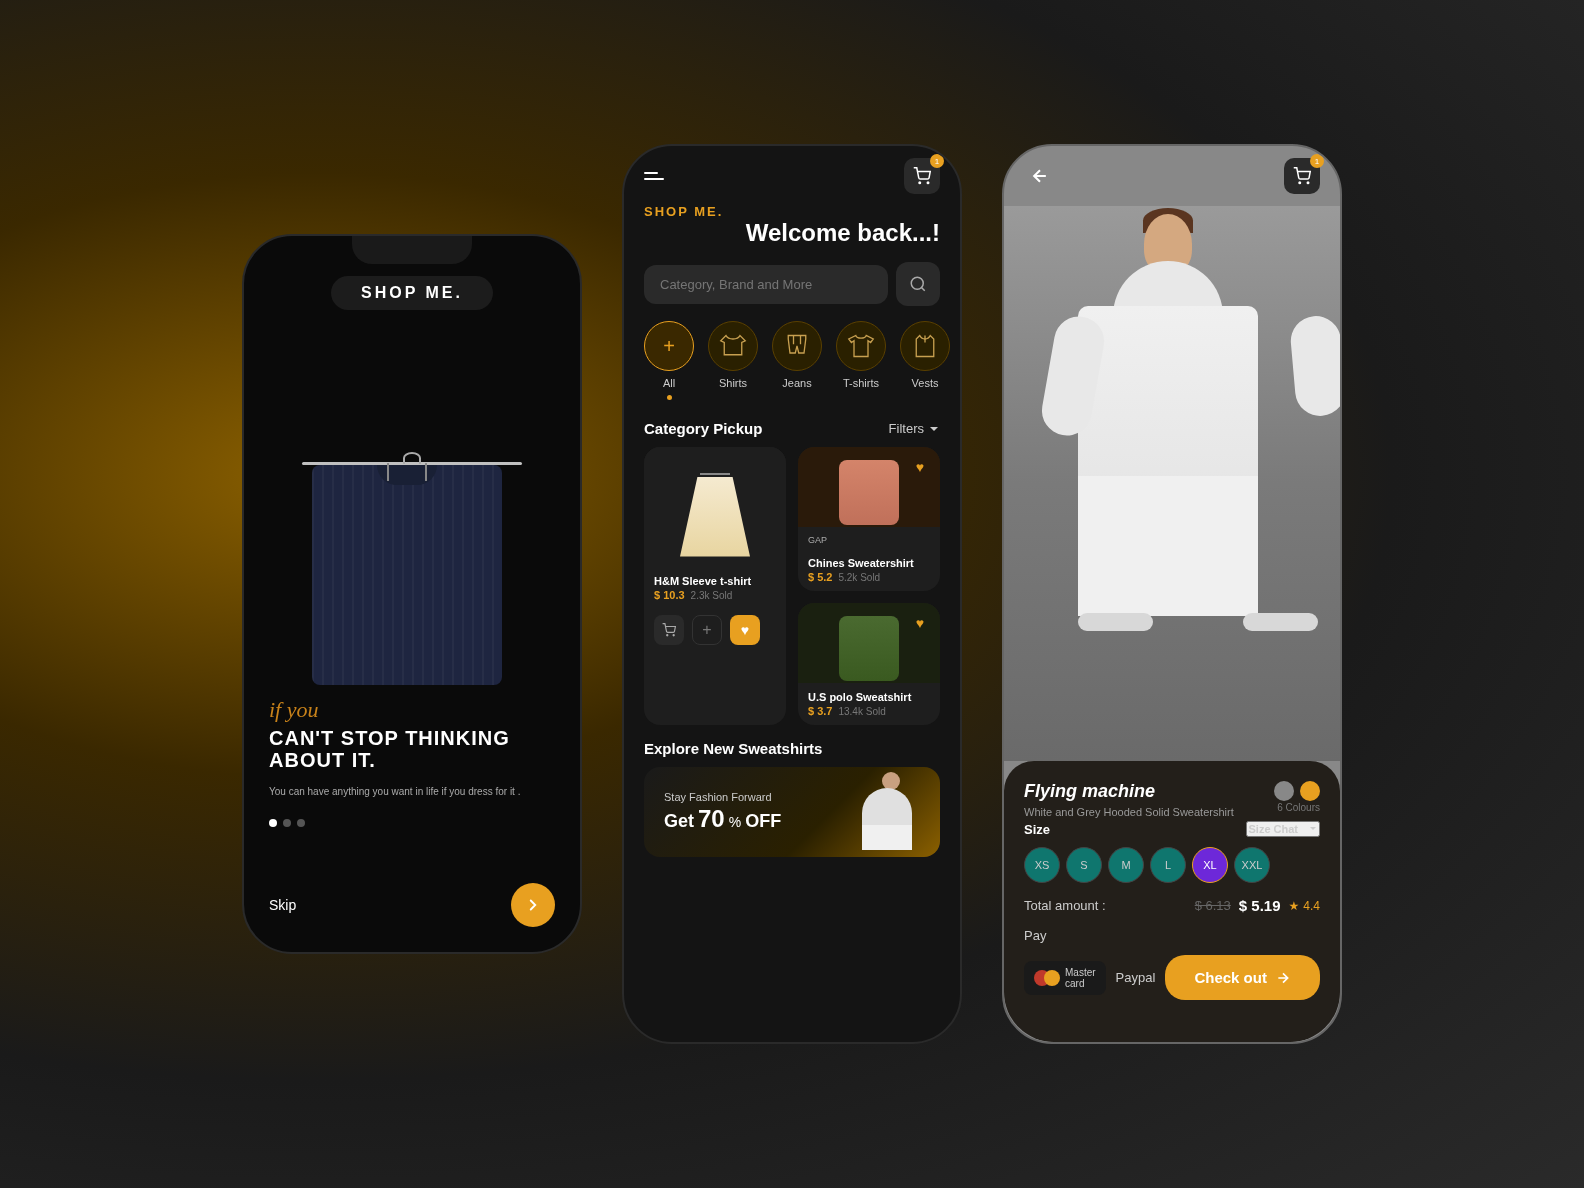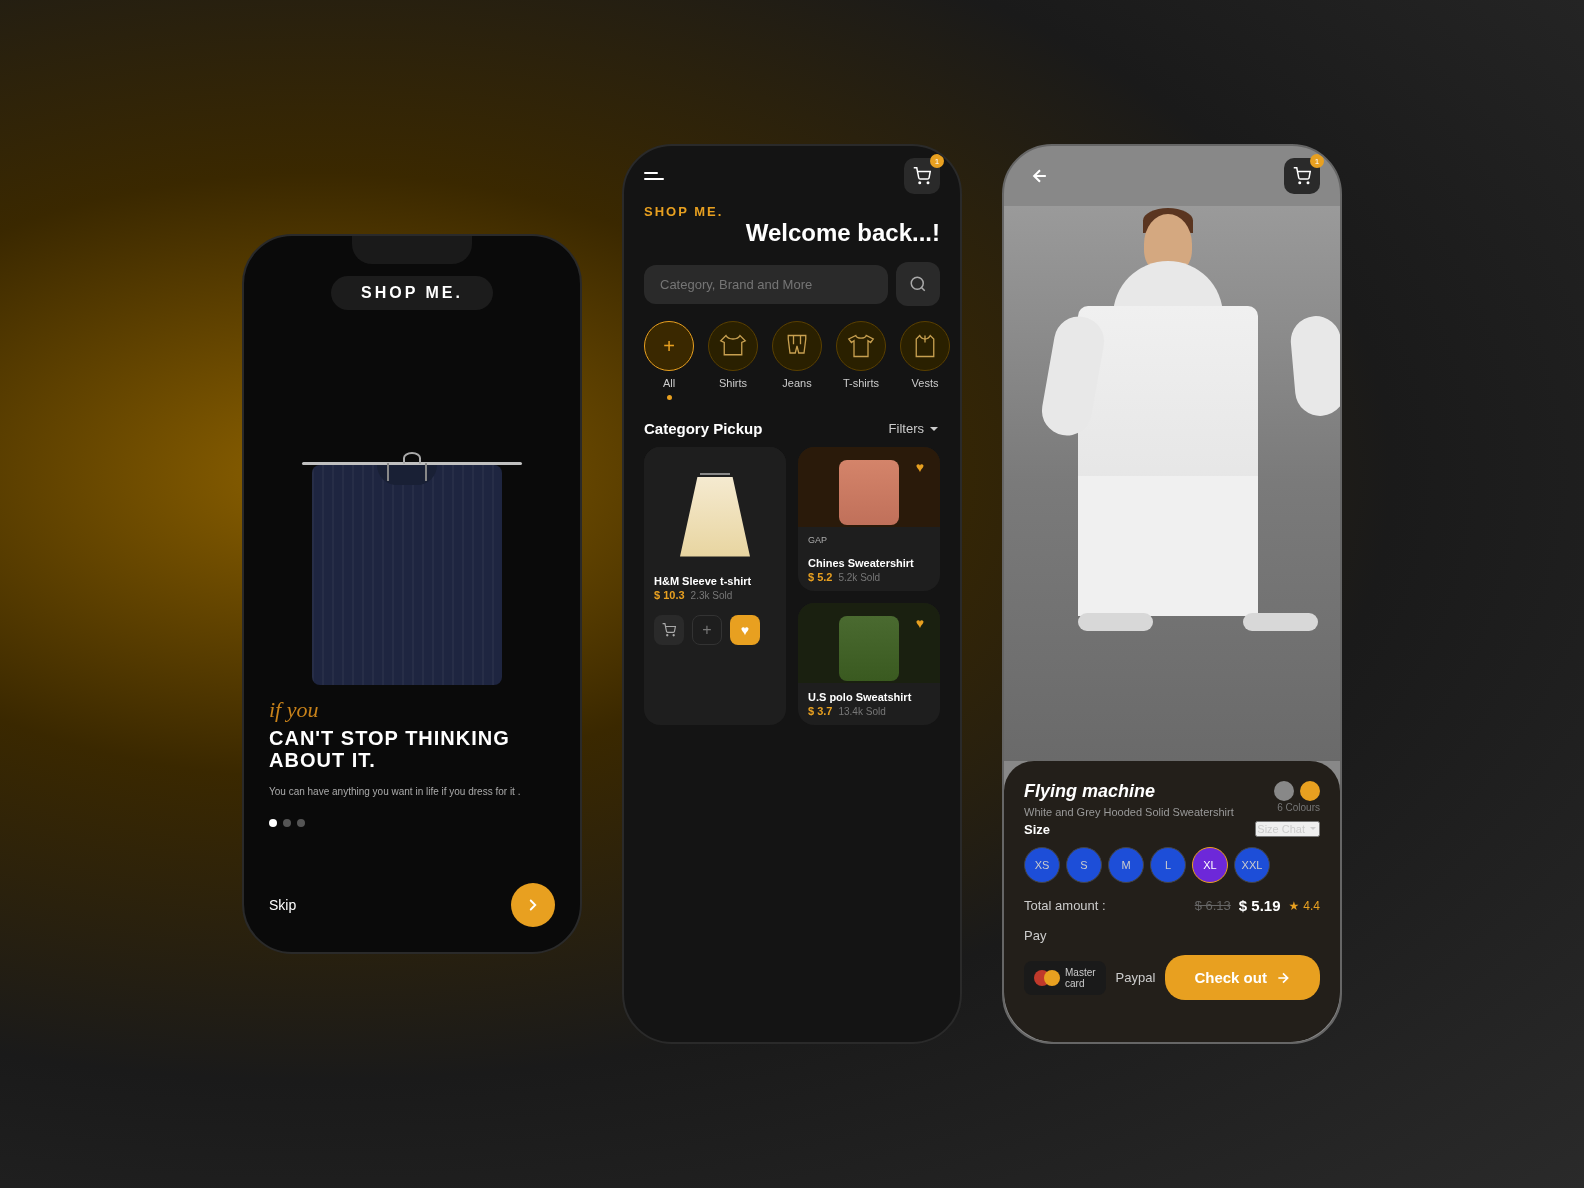--- a/index.html
+++ b/index.html
@@ -649,34 +649,35 @@
       font-size: 13px;
       color: #fff;
       font-weight: 600;
     }
 
     .size-chat-btn {
       font-size: 11px;
       color: #ccc;
       display: flex;
       align-items: center;
-      gap: 3px;
+      gap: 10px;
+      font-weight: bold;
     }
 
     .sizes-row {
       display: flex;
       gap: 6px;
       margin-bottom: 14px;
     }
 
     .size-btn {
       width: 36px;
       height: 36px;
       border-radius: 50%;
-      background: #1d4ed8;
+      background: #0f766e;
       border: 1.5px solid #444;
       display: flex;
       align-items: center;
       justify-content: center;
       font-size: 11px;
       color: #ccc;
       cursor: pointer;
     }
 
     .size-btn.active-size {
@@ -994,20 +995,40 @@
           <div class="product-name">U.S polo Sweatshirt</div>
           <div class="product-meta">
             <span class="product-price">$ 3.7</span>
             <span class="product-sold">13.4k Sold</span>
           </div>
         </div>
       </div>
     </div>
   </div>
 
+  <div class="explore-section">
+    <div class="explore-title">Explore New Sweatshirts</div>
+    <div class="promo-banner">
+      <div class="promo-text-area">
+        <div class="promo-stay">Stay Fashion Forward</div>
+        <div style="display:flex;align-items:baseline;gap:4px;">
+          <span class="promo-get">Get</span>
+          <span class="promo-off-num">70</span>
+          <span class="promo-percent">%</span>
+          <span class="promo-off">OFF</span>
+        </div>
+      </div>
+
+      <div style="width:65px;height:85px;position:relative;flex-shrink:0;">
+        <div style="width:18px;height:18px;background:#c8a080;border-radius:50%;position:absolute;top:2px;right:20px;"></div>
+        <div style="width:50px;height:50px;background:#e0e0e0;border-radius:25px 25px 5px 5px;position:absolute;top:18px;right:8px;"></div>
+        <div style="width:50px;height:25px;background:#f0f0f0;position:absolute;bottom:5px;right:8px;"></div>
+      </div>
+    </div>
+  </div>
 </div>
 
 <div class="phone phone-3">
 
   <div class="phone-3-top-nav">
     <div class="back-btn">
       <svg width="20" height="20" viewBox="0 0 24 24" fill="none" stroke="#fff" stroke-width="2.5">
         <path d="M19 12H5M12 5l-7 7 7 7"></path>
       </svg>
     </div>

